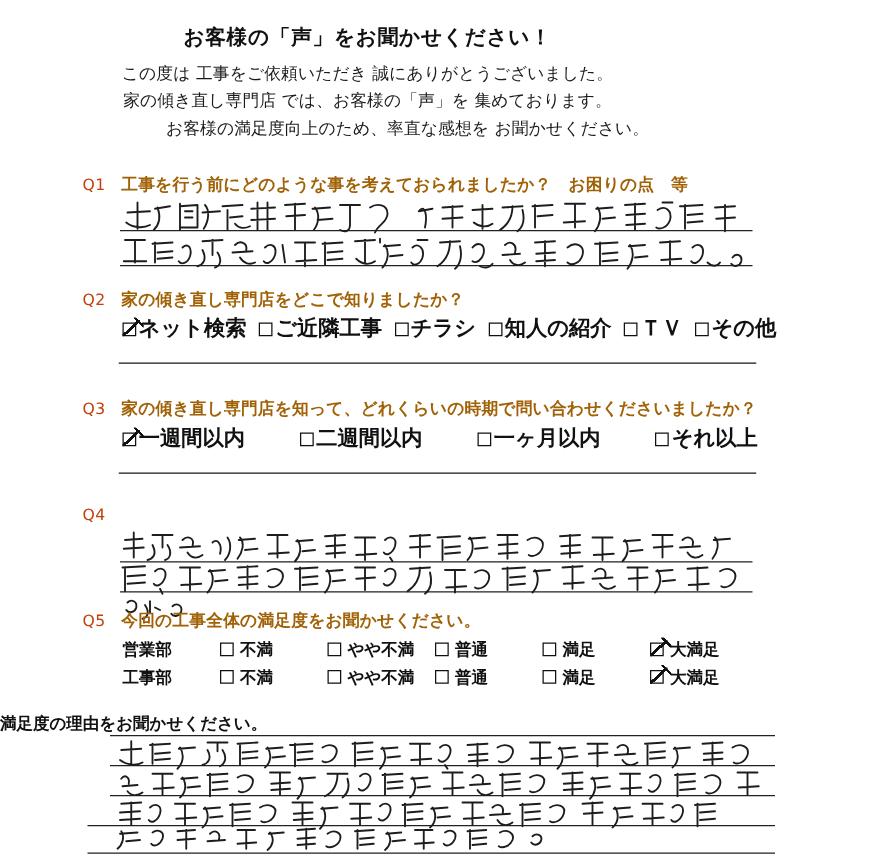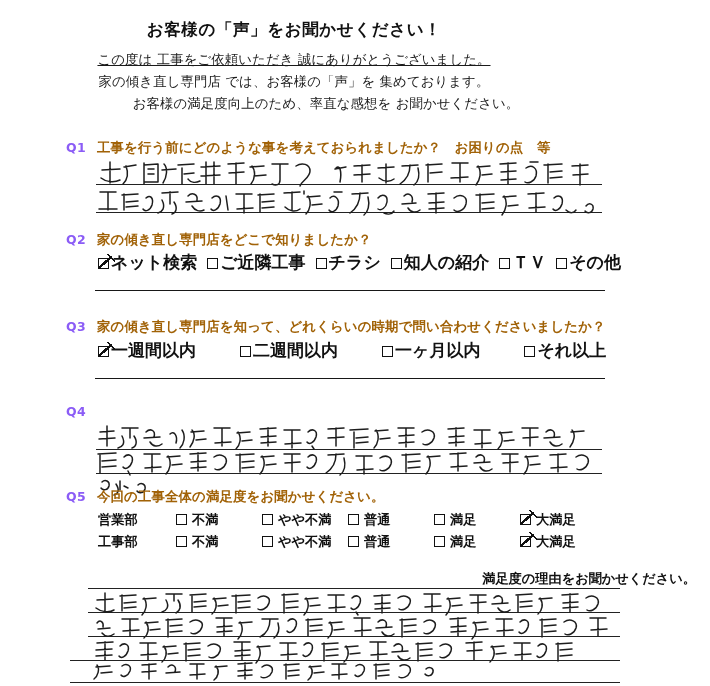--- a/index.html
+++ b/index.html
@@ -28,28 +28,28 @@
     text-align: center;
     line-height: 1.0;
   }
   #hdr-title {
     top: 22px;
     font-size: 16.5px;
     font-weight: bold;
     letter-spacing: 0.6px;
     color: #111;
   }
-  #hdr-l1 { top: 53px; font-size: 13.4px; letter-spacing: 0.1px; text-decoration: underline; }
+  #hdr-l1 { top: 53px; font-size: 13.4px; letter-spacing: 0.1px; }
   #hdr-l2 { top: 75px; font-size: 13.4px; letter-spacing: 0.1px; }
   #hdr-l3 { top: 97px; font-size: 13.4px; letter-spacing: 0.1px; padding-left: 32px; }
   .qnum {
     position: absolute;
     font-size: 12.5px;
-    font-weight: bold;
-    color: #8b5cf6;
+    font-weight: normal;
+    color: #c2410c;
     letter-spacing: 0.3px;
   }
   .qtext {
     position: absolute;
     font-size: 13.4px;
     font-weight: bold;
     color: #a16207;
     white-space: nowrap;
     letter-spacing: 0.15px;
   }
@@ -135,21 +135,21 @@
     color: #111;
   }
   .q5cell .box { margin-right: 5px; }
 
   
   #comment-title {
     position: absolute;
     left: 0;
     top: 570px;
     width: 696px;
-    text-align: right;
+    text-align: left;
     font-size: 13.2px;
     font-weight: bold;
     color: #111;
   }
 </style>
 </head>
 <body>
 
 <div id="sheet">
 

